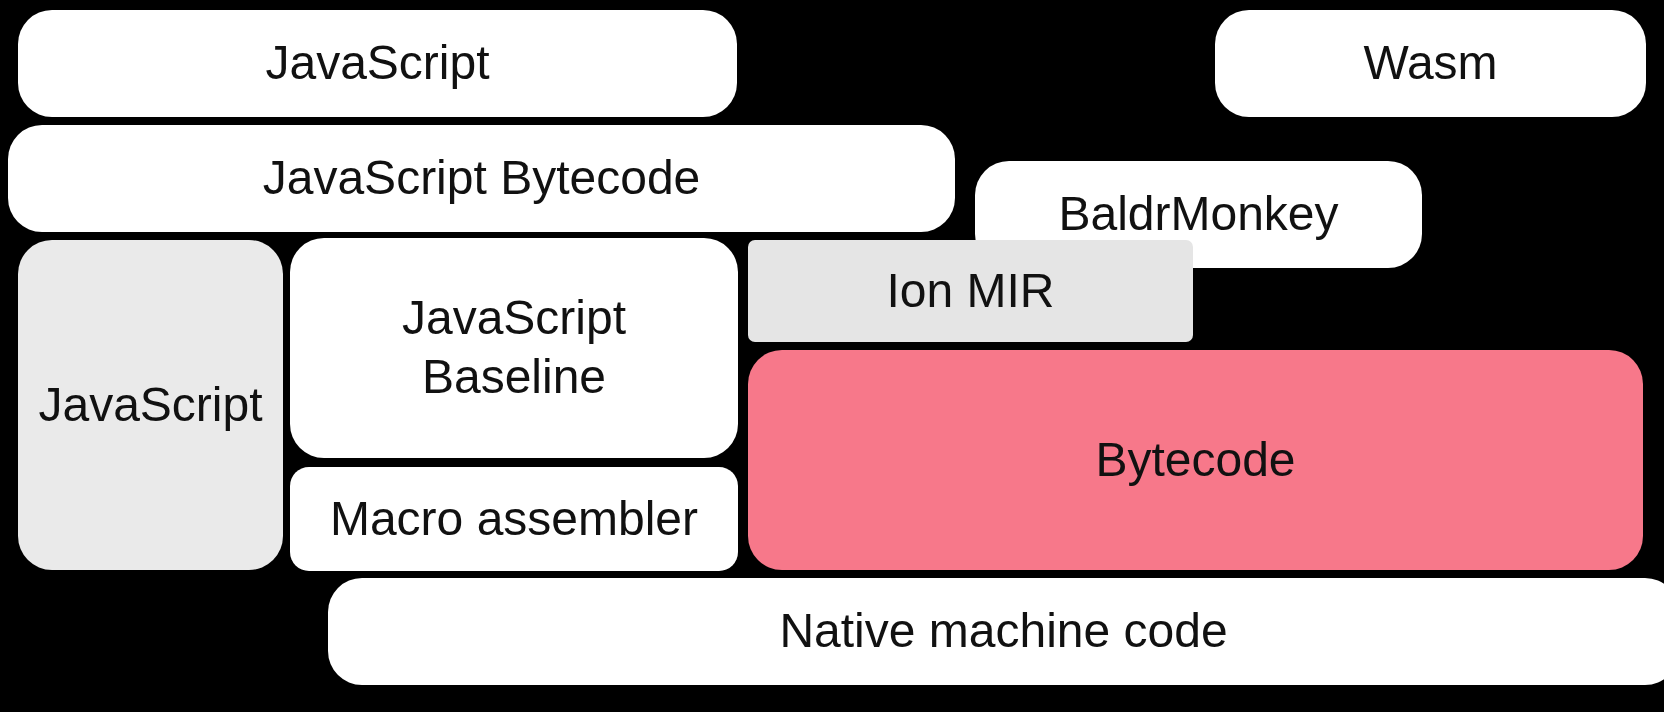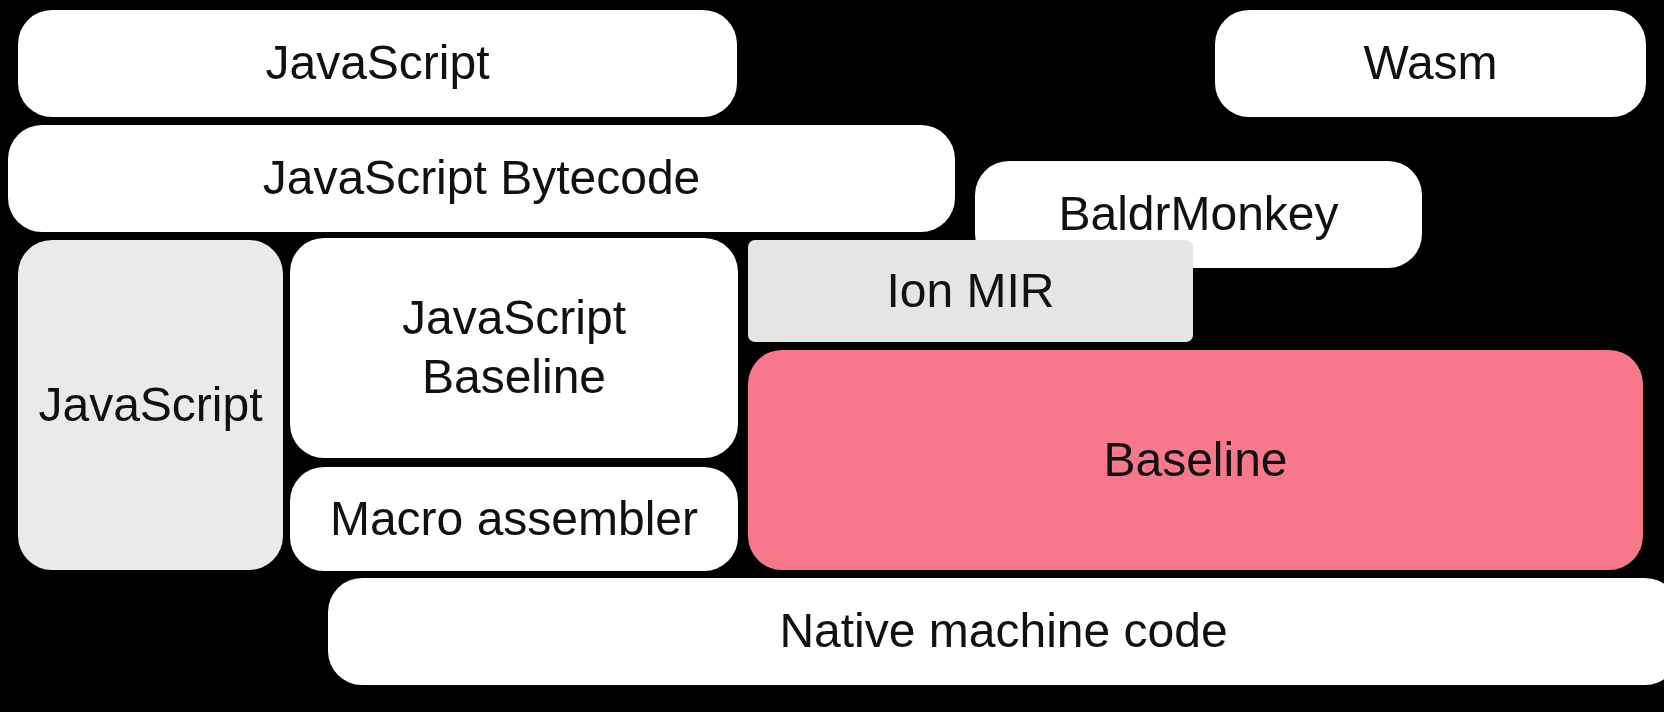--- a/index.html
+++ b/index.html
@@ -73,24 +73,24 @@
 
   <div class="box box-baseline" style="background-color: rgb(255, 255, 255);">
     <span class="label wrap">JavaScript Baseline</span>
   </div>
 
   <div class="box box-ionmir" style="background-color: #e5e5e5; border-radius: 7px;">
     <span class="label">Ion MIR</span>
   </div>
 
   <div class="box box-cretonne" style="background-color: rgb(247, 120, 138);">
-    <span class="label">Baseline</span>
+    <span class="label">Bytecode</span>
   </div>
 
-  <div class="box box-macro" style="background-color: rgb(255, 255, 255);">
+  <div class="box box-macro" style="background-color: rgb(255, 255, 255); border-radius: 19px;">
     <span class="label">Macro assembler</span>
   </div>
 
   <div class="box box-native" style="background-color: rgb(255, 255, 255);">
     <span class="label">Native machine code</span>
   </div>
 
 </div>
 
 </body></html>

